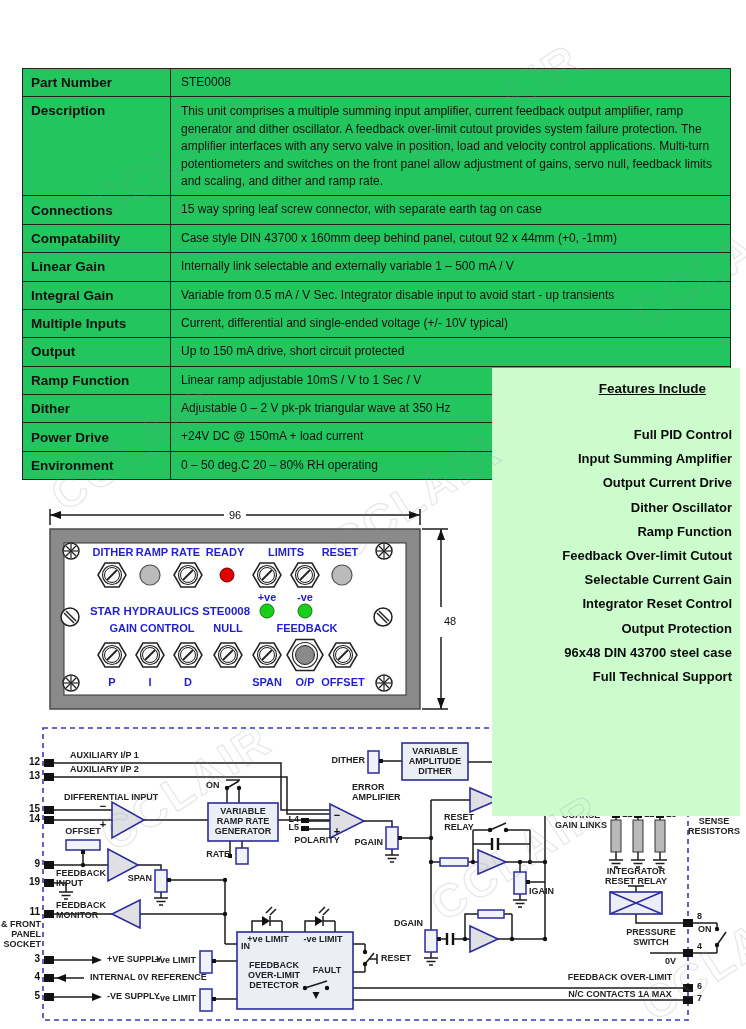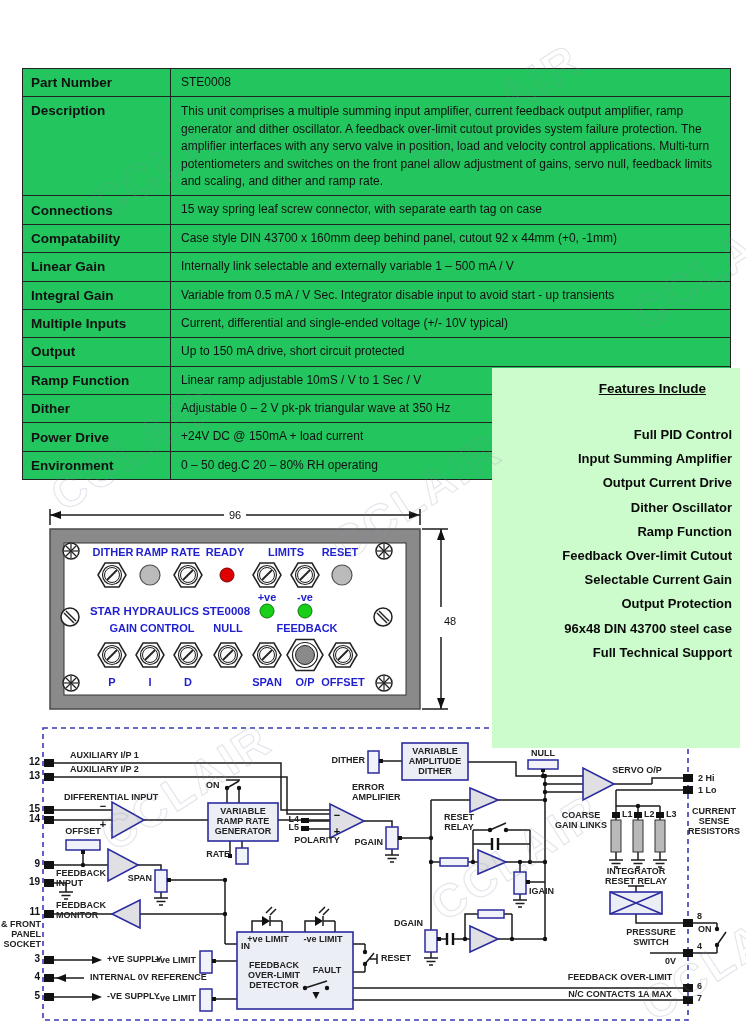--- a/index.html
+++ b/index.html
@@ -8,21 +8,21 @@
   
   .title-box{position:absolute;left:8px;top:8px;width:724px;height:36px;border:2px solid #2222aa;
              font-size:19px;font-weight:bold;text-align:center;line-height:36px;color:#0d0d0d;background:#fff;}
   
   .spec{position:absolute;left:22px;top:68px;width:709px;border-collapse:collapse;background:#22c55e;}
   .spec td{border:1px solid #222;vertical-align:middle;}
   .spec td.lbl{width:133px;font-size:13.5px;font-weight:bold;padding:5px 6px 5px 8px;}
   .spec td.val{font-size:12px;padding:5px 10px;line-height:1.45;}
   .spec tr.tall td{vertical-align:top;padding-top:6px;}
   
-  .features{position:absolute;left:492px;top:368px;width:248px;height:380px;background:#ccfccc;z-index:6;}
+  .features{position:absolute;left:492px;top:368px;width:248px;height:448px;background:#ccfccc;z-index:6;}
   .features .fhead{margin-top:13px;text-align:right;padding-right:34px;font-size:13.5px;font-weight:bold;
                    text-decoration:underline;color:#0a0a0a;}
   .features .fitems{margin-top:27px;}
   .features .fitem{text-align:right;padding-right:8px;font-size:13px;font-weight:bold;line-height:24.2px;color:#0a0a0a;}
   
   #panel{position:absolute;left:38px;top:503px;width:430px;height:214px;}
   #panel text{font-family:"Liberation Sans",sans-serif;}
   .ptxt{font-size:11px;font-weight:bold;fill:#1f1fd0;}
   .pdim{font-size:11px;fill:#111;}
   
@@ -117,20 +117,21 @@
   <div class="features">
     <div class="fhead">Features Include</div>
     <div class="fitems">
       <div class="fitem">Full PID Control</div>
       <div class="fitem">Input Summing Amplifier</div>
       <div class="fitem">Output Current Drive</div>
       <div class="fitem">Dither Oscillator</div>
       <div class="fitem">Ramp Function</div>
       <div class="fitem">Feedback Over-limit Cutout</div>
       <div class="fitem">Selectable Current Gain</div>
+      <div class="fitem">Integrator Reset Control</div>
       <div class="fitem">Output Protection</div>
       <div class="fitem">96x48 DIN 43700 steel case</div>
       <div class="fitem">Full Technical Support</div>
     </div>
   </div>
 
   <div id="panel">
     <svg width="430" height="214" viewBox="0 0 430 214">
       <defs>
         <g id="hex">

